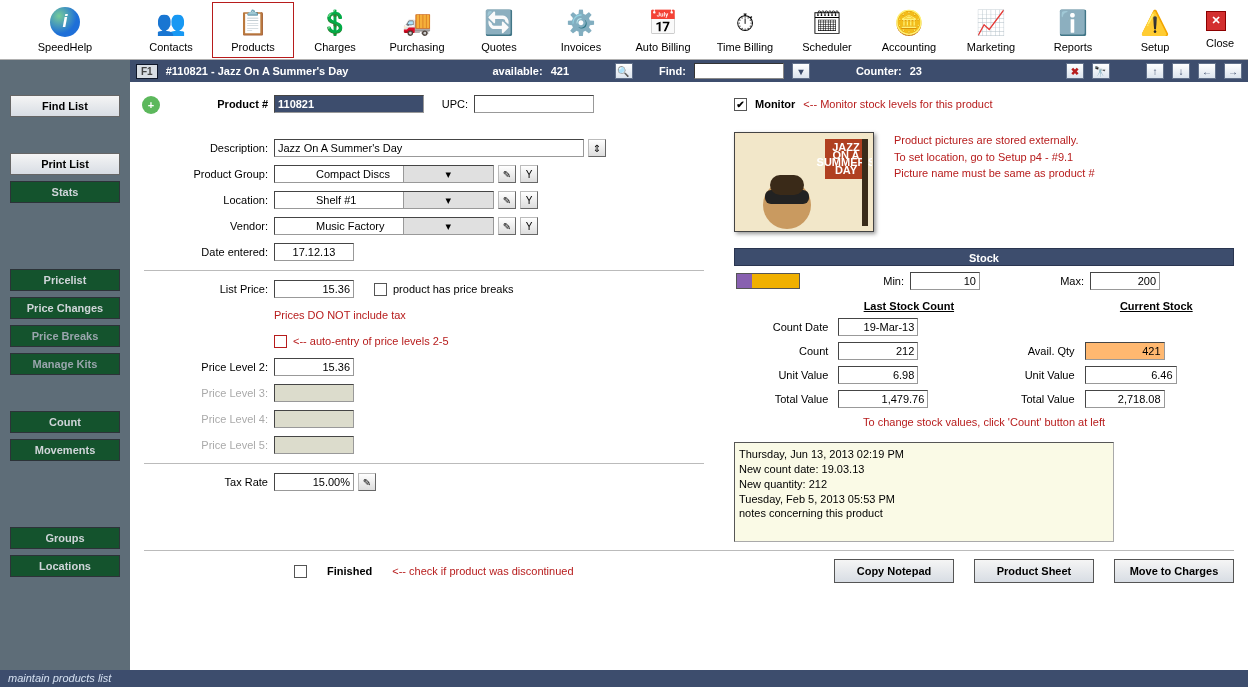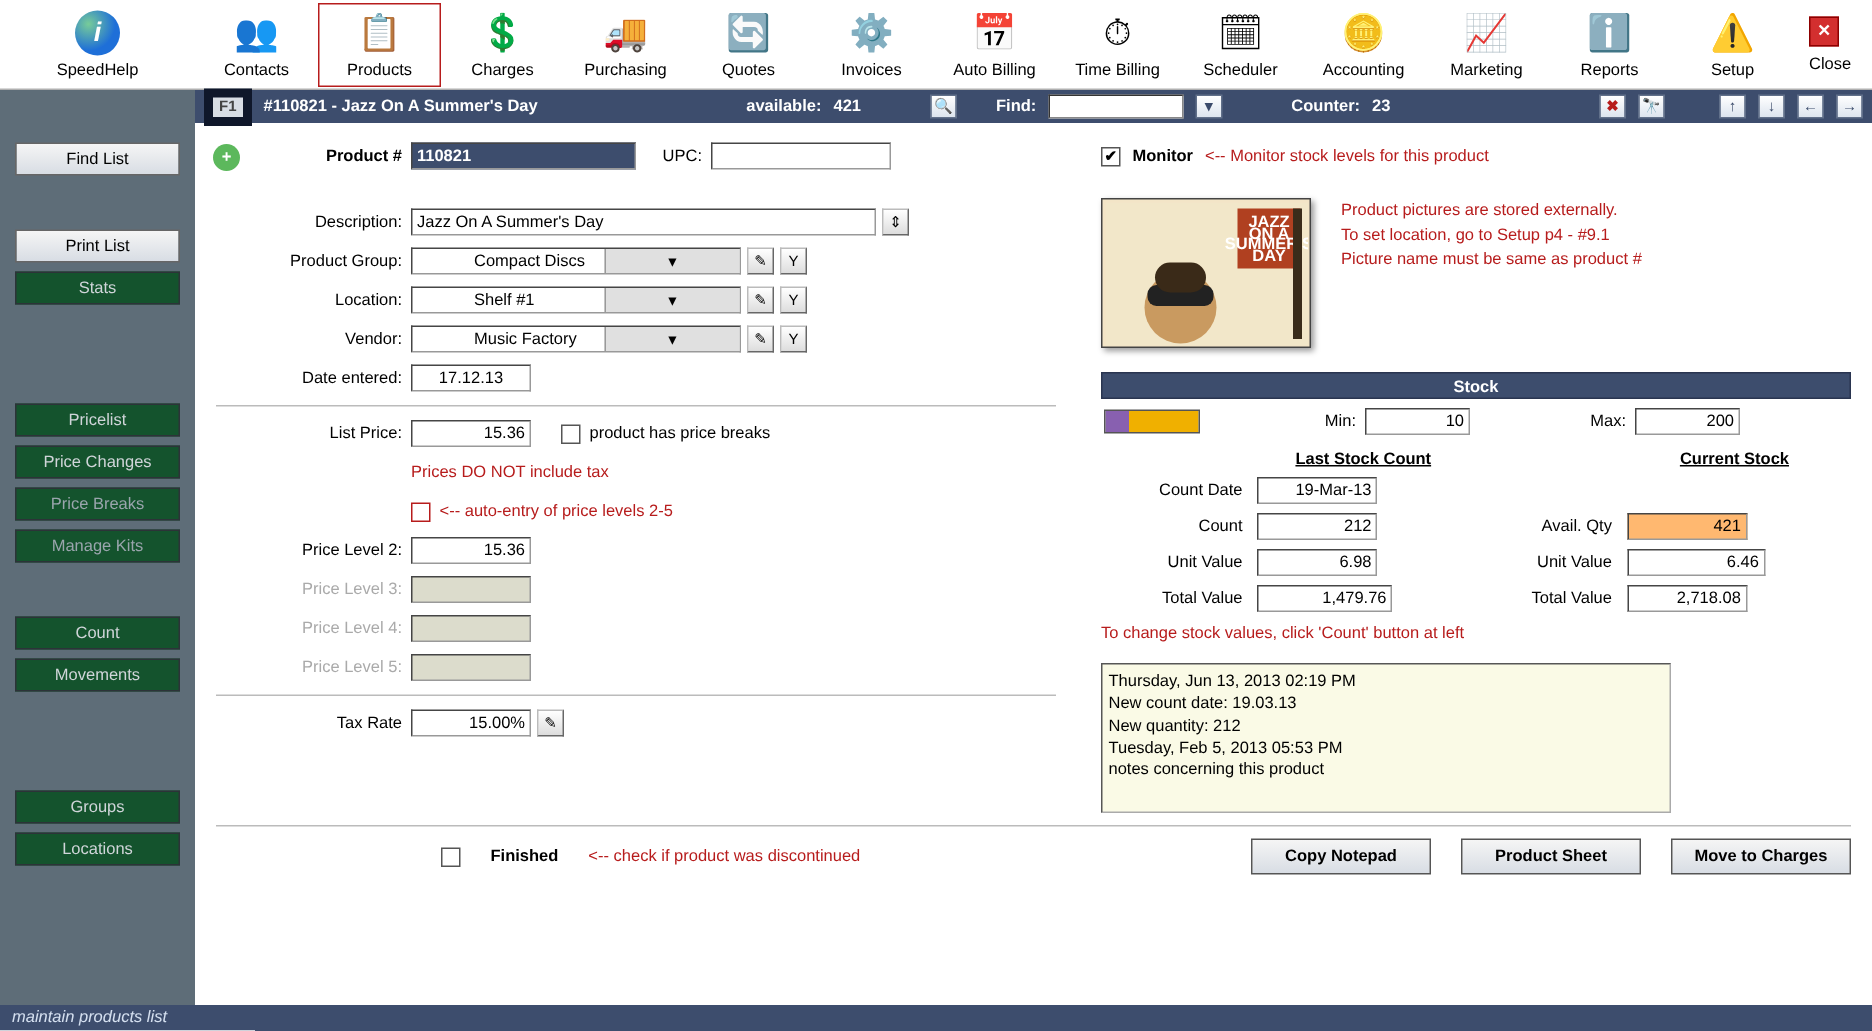--- a/index.html
+++ b/index.html
@@ -11,28 +11,28 @@
 .speedhelp span { margin-top:4px; }
 .toolbar { flex:1; display:flex; align-items:center; }
 .tool { width: 82px; height: 56px; display:flex; flex-direction:column; align-items:center; justify-content:center; cursor:default; }
 .tool.sel { border:1.5px solid #b71c1c; }
 .toolicon { width: 32px; height: 32px; display:flex; align-items:center; justify-content:center; font-size:24px; }
 .tool span { margin-top:2px; color:#000; }
 .closebox { width:20px; height:20px; background:#d32f2f; color:#fff; display:flex; align-items:center; justify-content:center; font-weight:bold; margin-right:8px; border:1px solid #8c0000; }
 
 .body { display:flex; height: 610px; }
 .sidebar { width: 130px; background: #5e6d78; padding-top: 35px; display:flex; flex-direction:column; align-items:center; }
-.sidebtn { width: 110px; height: 22px; margin-bottom: 6px; display:flex; align-items:center; justify-content:center; font-weight:normal; border:1px solid #333; }
+.sidebtn { width: 110px; height: 22px; margin-bottom: 6px; display:flex; align-items:center; justify-content:center; font-weight:bold; border:1px solid #333; }
 .sidebtn.light { background: linear-gradient(to bottom,#f5f5f5,#d8dde4); color:#000; border-color:#666; }
 .sidebtn.dark { background: #14532d; color:#d0d5d9; border-color:#2c3338; }
 .sidegap { height: 60px; }
 .sidegap.s { height: 30px; }
 
 .headerbar { height:22px; background:#3d4d6d; color:#fff; display:flex; align-items:center; padding: 0 6px; font-weight:bold; gap:8px; }
-.headerbar .ftag { background:#d8dde4; color:#444; padding:1px 4px; font-size:10px; border:6px solid #0f172a; }
+.headerbar .ftag { background:#d8dde4; color:#444; padding:1px 4px; font-size:10px; border:1px solid #0f172a; }
 .headerbar .title { flex:0 0 auto; }
 .headerbar .spacer { flex:1; }
 .navbtn { width:18px; height:16px; background:linear-gradient(to bottom,#fff,#dce4ee); border:1px solid #61708a; display:inline-flex;align-items:center;justify-content:center; color:#3a4a6a; font-size:10px; }
 .navbtn.red { color:#b71c1c; }
 .findbox { background:#fff; border:1px inset #888; height:16px; width:90px; }
 
 .main { flex:1; background:#fff; display:flex; flex-direction:column; }
 .form { flex:1; padding: 12px 14px 4px 14px; position:relative; overflow:hidden; }
 
 .formrow { display:flex; align-items:center; margin-bottom:6px; height:20px; }
@@ -338,21 +338,21 @@
             <td><input class="inp r" style="width: 92px;" value="6.46"></td>
           </tr>
           <tr>
             <td style="text-align:right">Total Value</td>
             <td><input class="inp r" style="width: 90px;" value="1,479.76"></td>
             <td style="text-align:right">Total Value</td>
             <td><input class="inp r" style="width: 80px;" value="2,718.08"></td>
           </tr>
         </tbody>
           </table>
-        <div class="red" style="padding:4px 0">To change stock values, click 'Count' button at left</div>
+        <div class="red" style="text-align:center; padding:4px 0">To change stock values, click 'Count' button at left</div>
 
         <div style="display:flex; gap:8px; margin-top:10px">
           <div class="notepad" id="notepad">Thursday, Jun 13, 2013  02:19 PM<br>New count date: 19.03.13<br>New quantity: 212<br>Tuesday, Feb 5, 2013  05:53 PM<br>notes concerning this product</div>
         </div>
       </div>
 
       <div style="clear:both"></div>
       <hr class="sep">
 
       <div style="display:flex; align-items:center; gap:20px">

